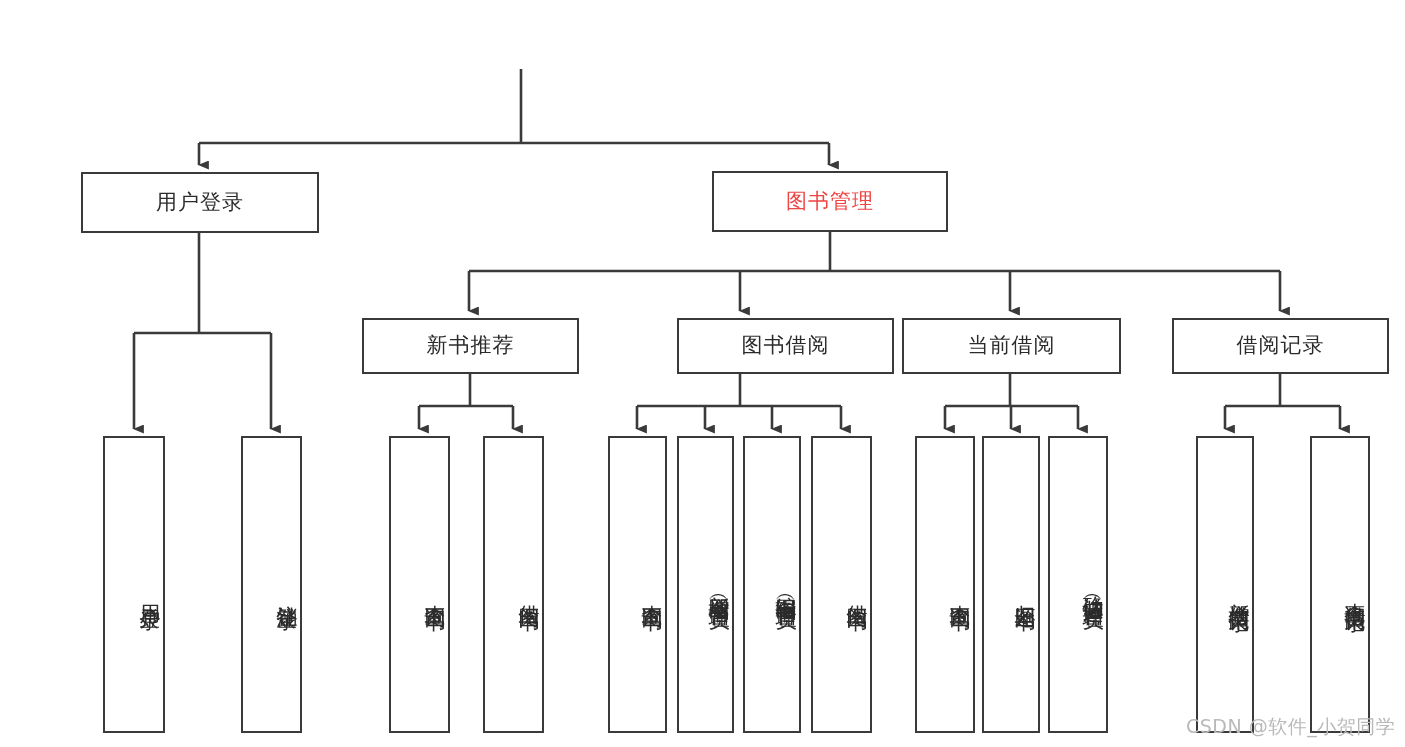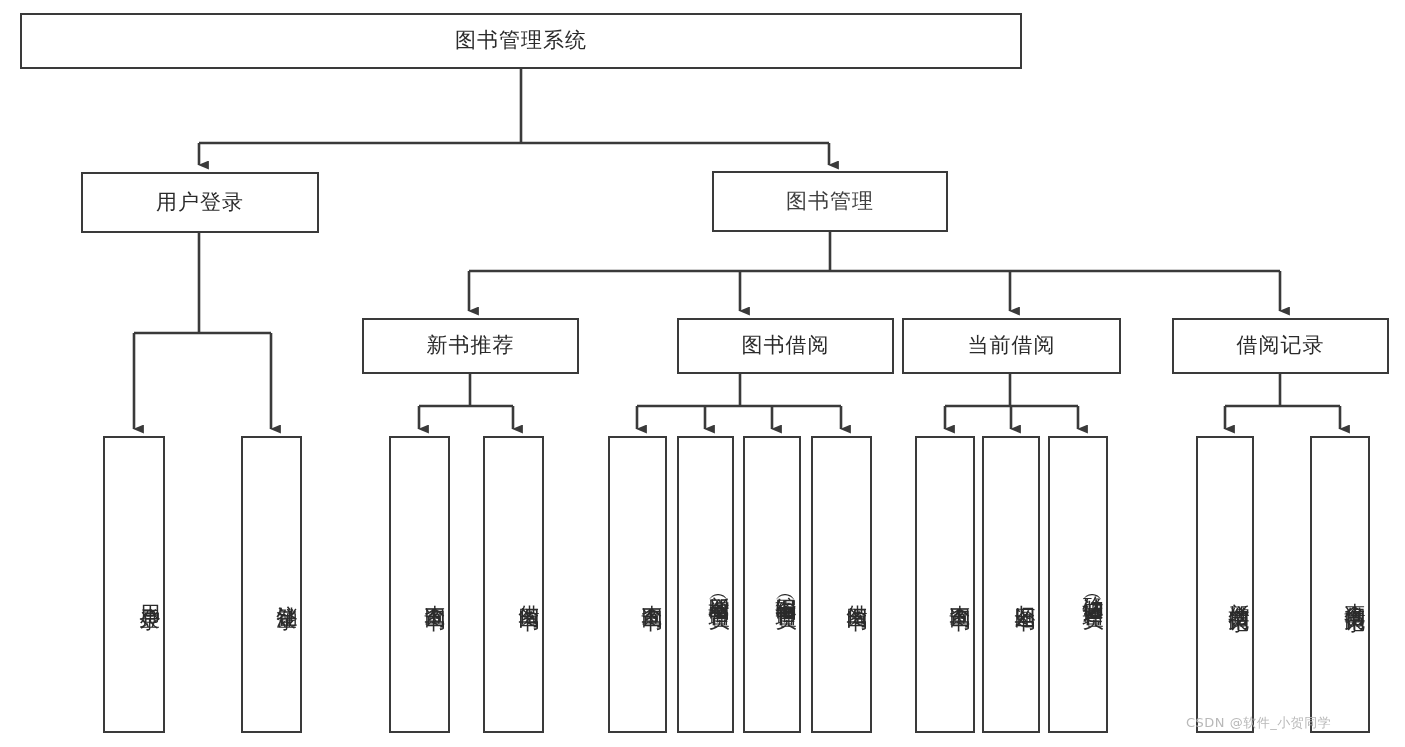--- a/index.html
+++ b/index.html
@@ -56,21 +56,21 @@
     padding-top: 6px;
   }
   .node .txt {
     display: block;
     white-space: pre-wrap;
   }
   #watermark {
     position: absolute;
     left: 1186px;
     top: 714px;
-    font-size: 13px;
+    font-size: 19px;
     color: #b9b9b9;
     letter-spacing: 0.5px;
     white-space: nowrap;
     font-family: "DejaVu Sans", "Liberation Sans", sans-serif;
   }
 </style>
 </head>
 <body>
 
 <div id="canvas">
@@ -118,28 +118,25 @@
       <path d="M 1011 406 L 1011 429" marker-end="url(#arrow)"></path>
       <path d="M 1078 406 L 1078 429" marker-end="url(#arrow)"></path>
 
       <path d="M 1280 374 L 1280 406"></path>
       <path d="M 1225 406 L 1340 406"></path>
       <path d="M 1225 406 L 1225 429" marker-end="url(#arrow)"></path>
       <path d="M 1340 406 L 1340 429" marker-end="url(#arrow)"></path>
     </g>
   </svg>
 
-  <div class="node h" style="left: 20px; top: 13px; width: 1002px; height: 56px; border-color: rgb(58, 58, 58); background: rgb(255, 255, 255); color: rgb(43, 43, 43);">
-    <span class="txt">图书管理系统</span>
-  </div>
 
   <div class="node h" style="left: 81px; top: 172px; width: 238px; height: 61px; border-color: rgb(58, 58, 58); background: rgb(255, 255, 255); color: rgb(43, 43, 43);">
     <span class="txt">用户登录</span>
   </div>
-  <div class="node h" style="left: 712px; top: 171px; width: 236px; height: 61px; border-color: rgb(58, 58, 58); background: rgb(255, 255, 255); color: #404040;">
+  <div class="node h" style="left: 712px; top: 171px; width: 236px; height: 61px; border-color: rgb(58, 58, 58); background: rgb(255, 255, 255); color: #ef4444;">
     <span class="txt">图书管理</span>
   </div>
 
   <div class="node h" style="left: 362px; top: 318px; width: 217px; height: 56px; border-color: rgb(58, 58, 58); background: rgb(255, 255, 255); color: rgb(43, 43, 43); font-family: Liberation Serif, serif;">
     <span class="txt">新书推荐</span>
   </div>
   <div class="node h" style="left: 632px; top: 318px; width: 217px; height: 56px; border-color: rgb(58, 58, 58); background: rgb(255, 255, 255); color: rgb(43, 43, 43); margin-left: 45px;">
     <span class="txt">图书借阅</span>
   </div>
   <div class="node h" style="left: 902px; top: 318px; width: 219px; height: 56px; border-color: rgb(58, 58, 58); background: rgb(255, 255, 255); color: rgb(43, 43, 43);">

